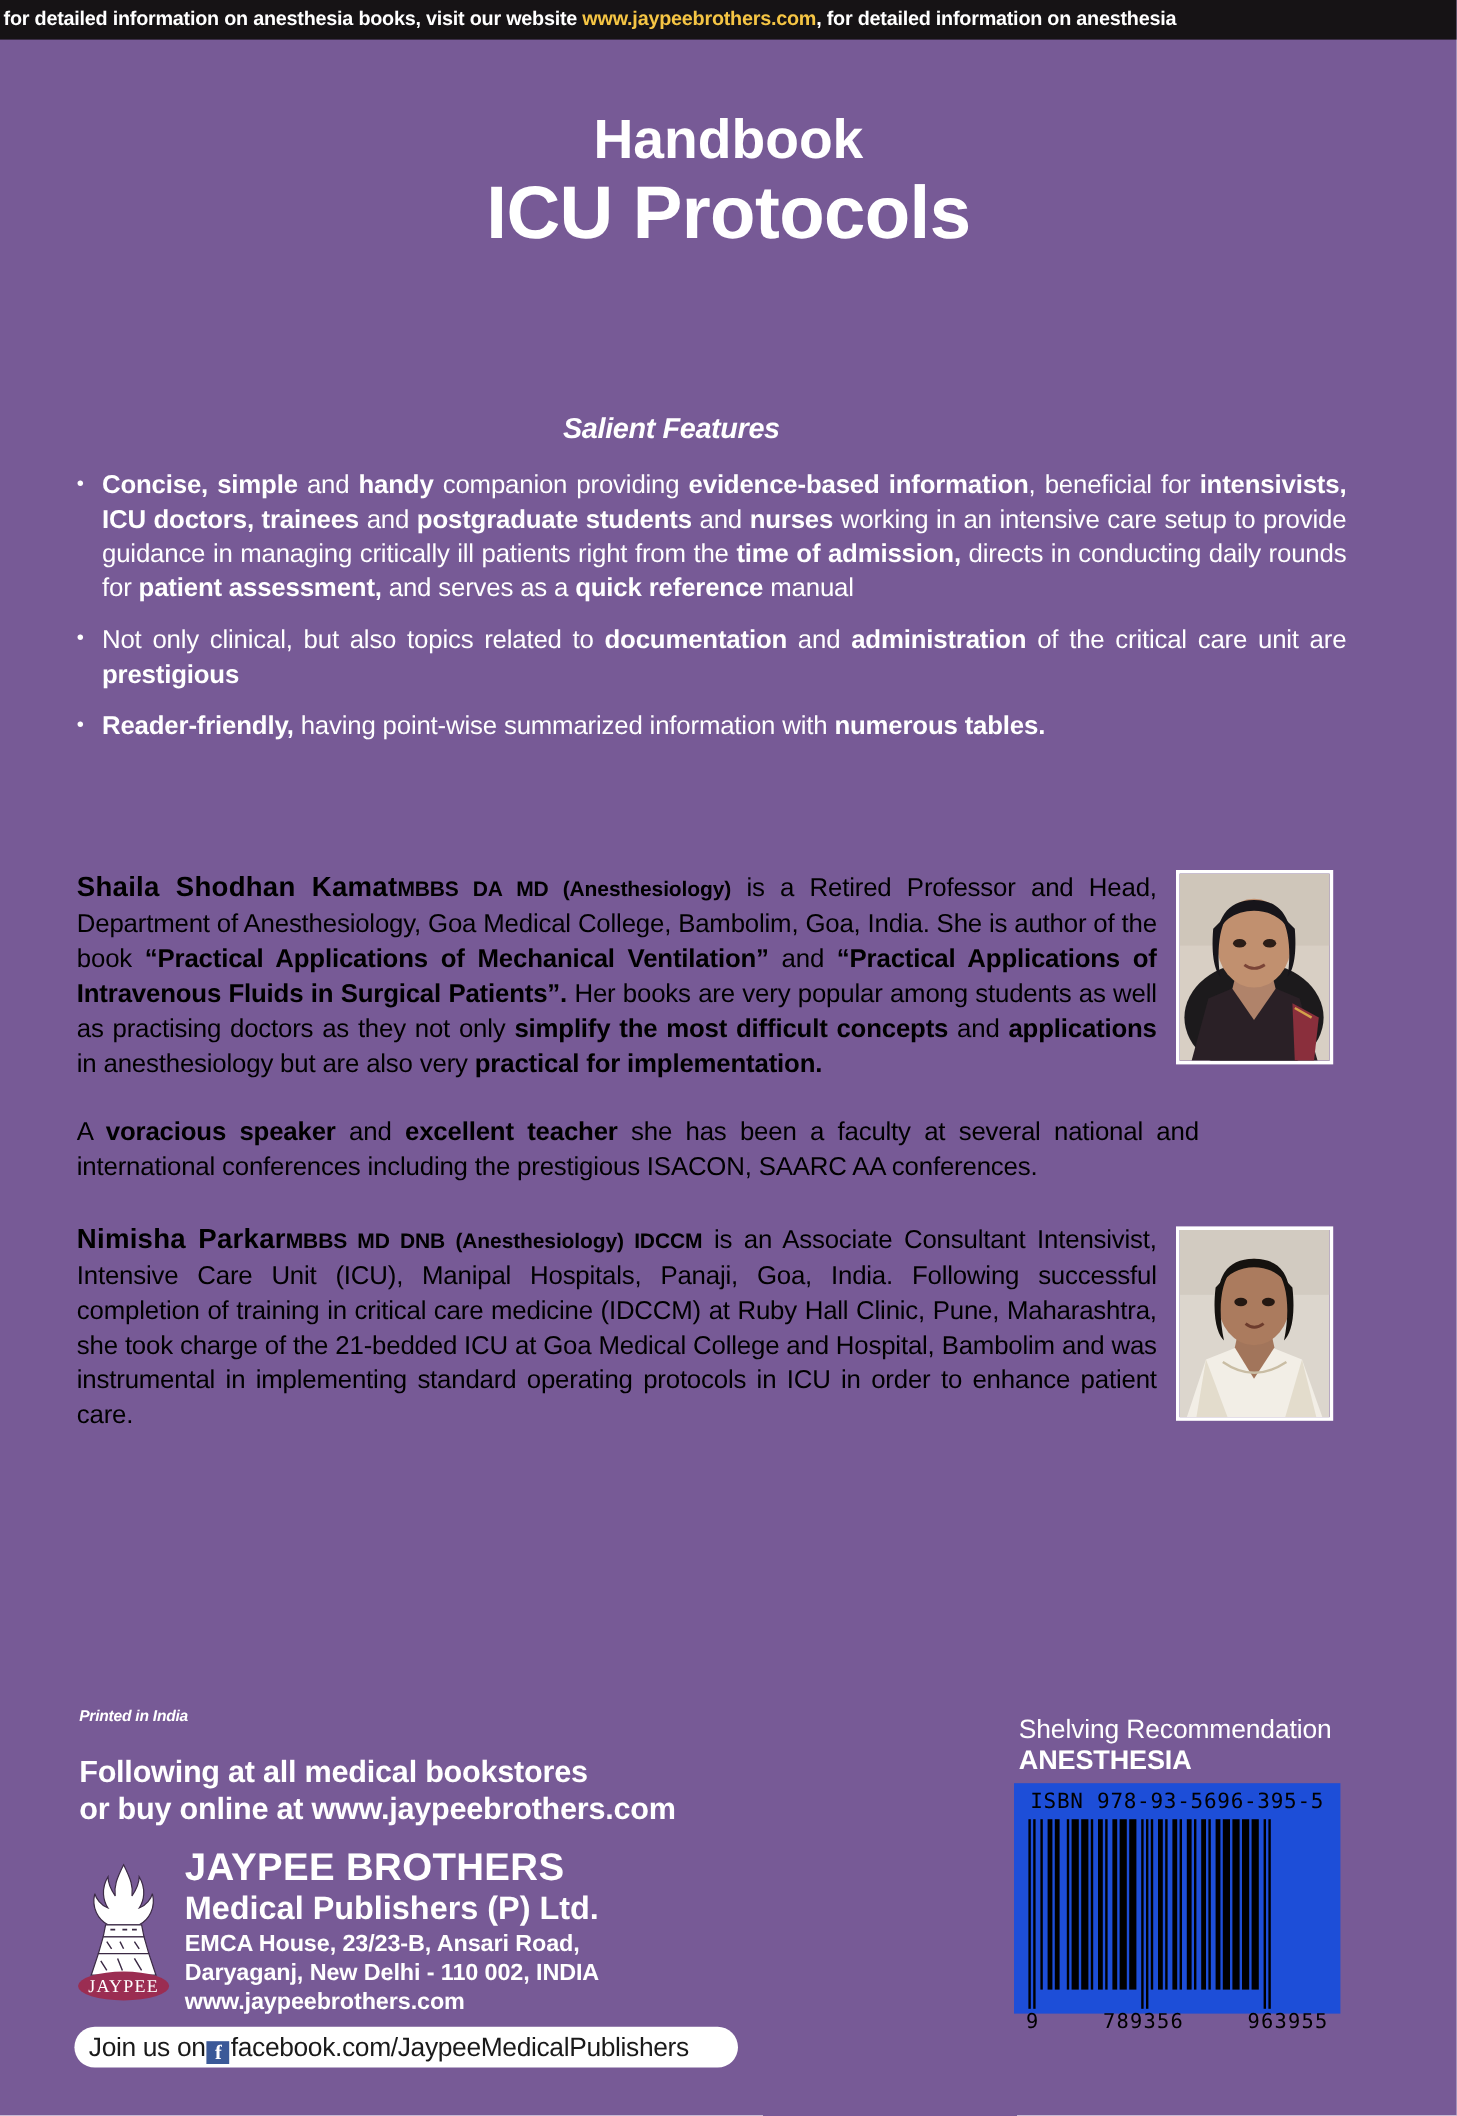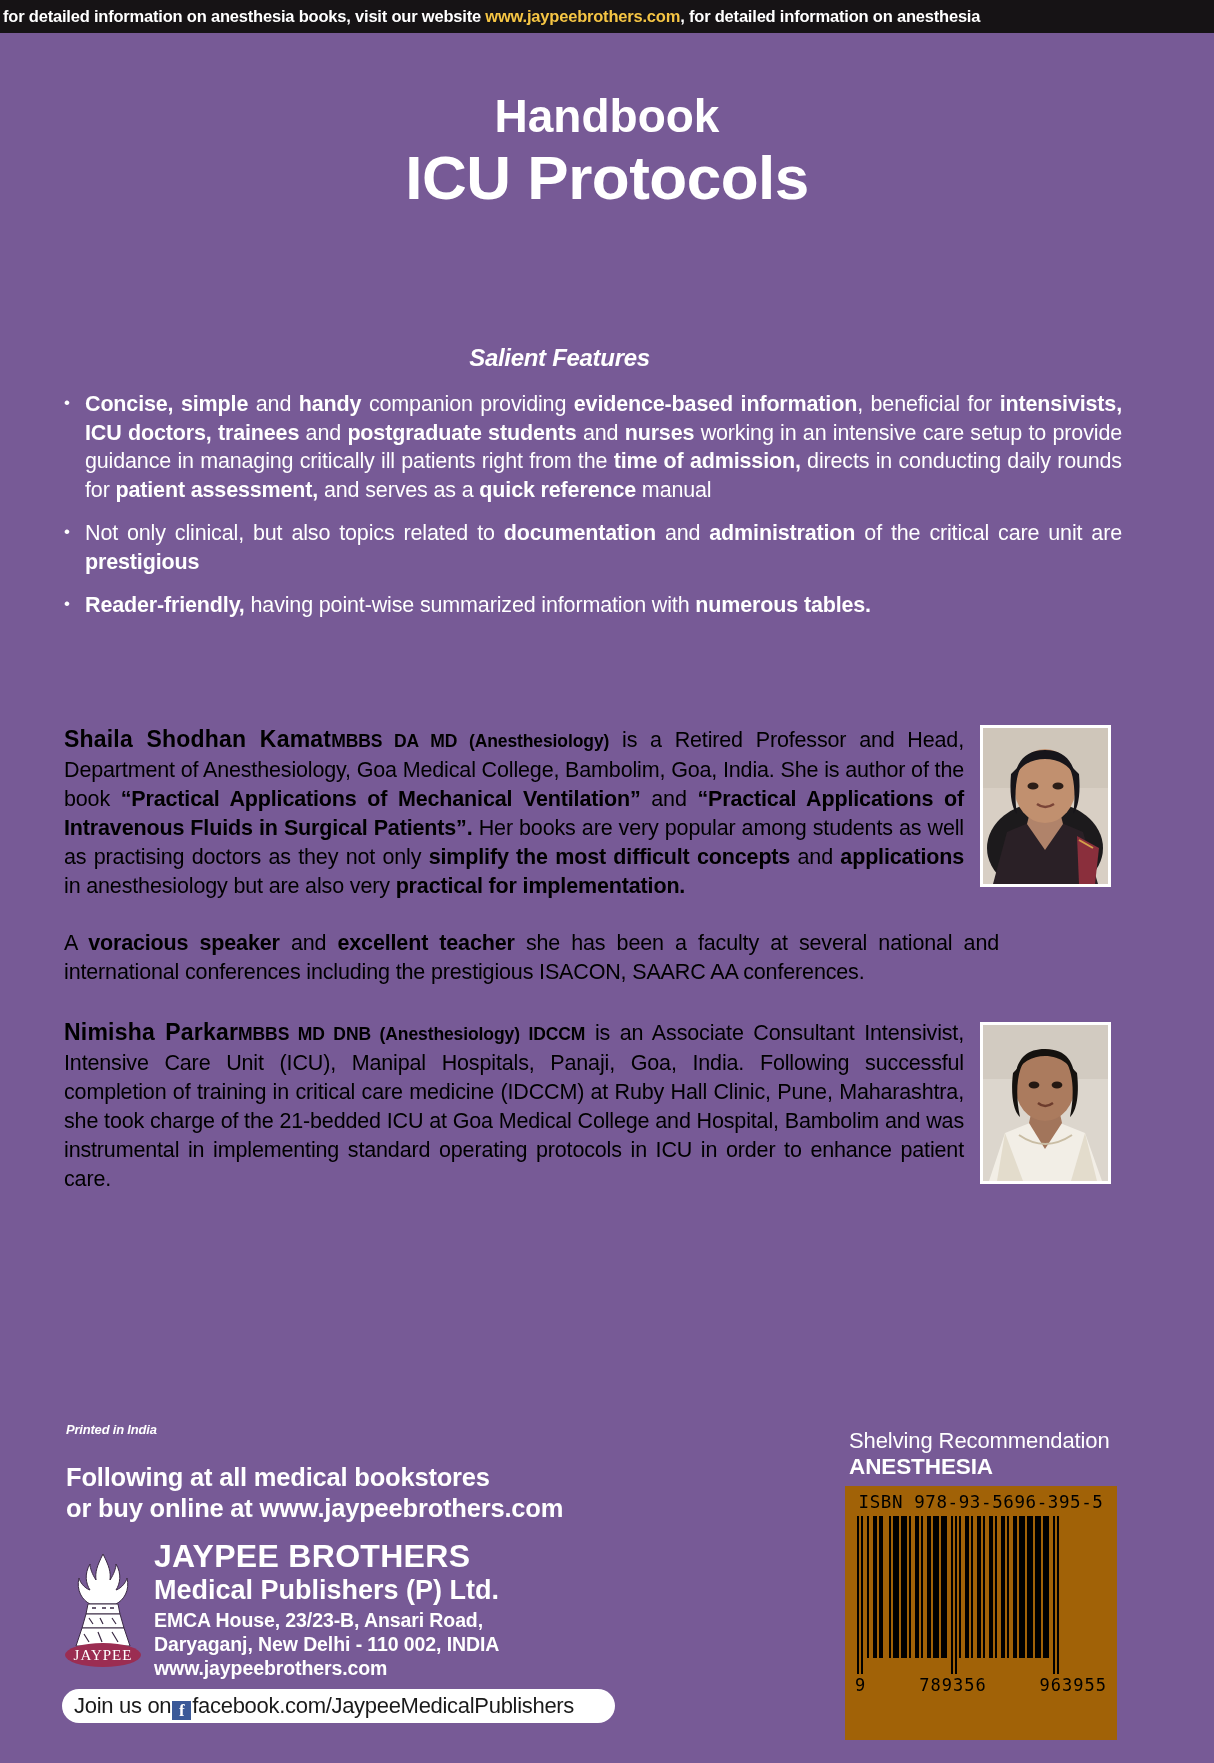--- a/index.html
+++ b/index.html
@@ -232,22 +232,22 @@
     font-size: 22px;
     line-height: 26px;
     letter-spacing: -0.1px;
   }
   .shelving .sub { font-weight: 700; font-size: 22.5px; }
   .barcode-box {
     position: absolute;
     left: 845px;
     top: 1486px;
     width: 272px;
-    height: 254px;
-    background: #a16207;
+    height: 192px;
+    background: #1d4ed8;
     padding: 5px 8px 4px 8px;
     box-sizing: border-box;
   }
   .isbn-text {
     font-family: "DejaVu Sans Mono", monospace;
     font-size: 17.5px;
     letter-spacing: 0.6px;
     color: #000;
     text-align: center;
     line-height: 22px;

